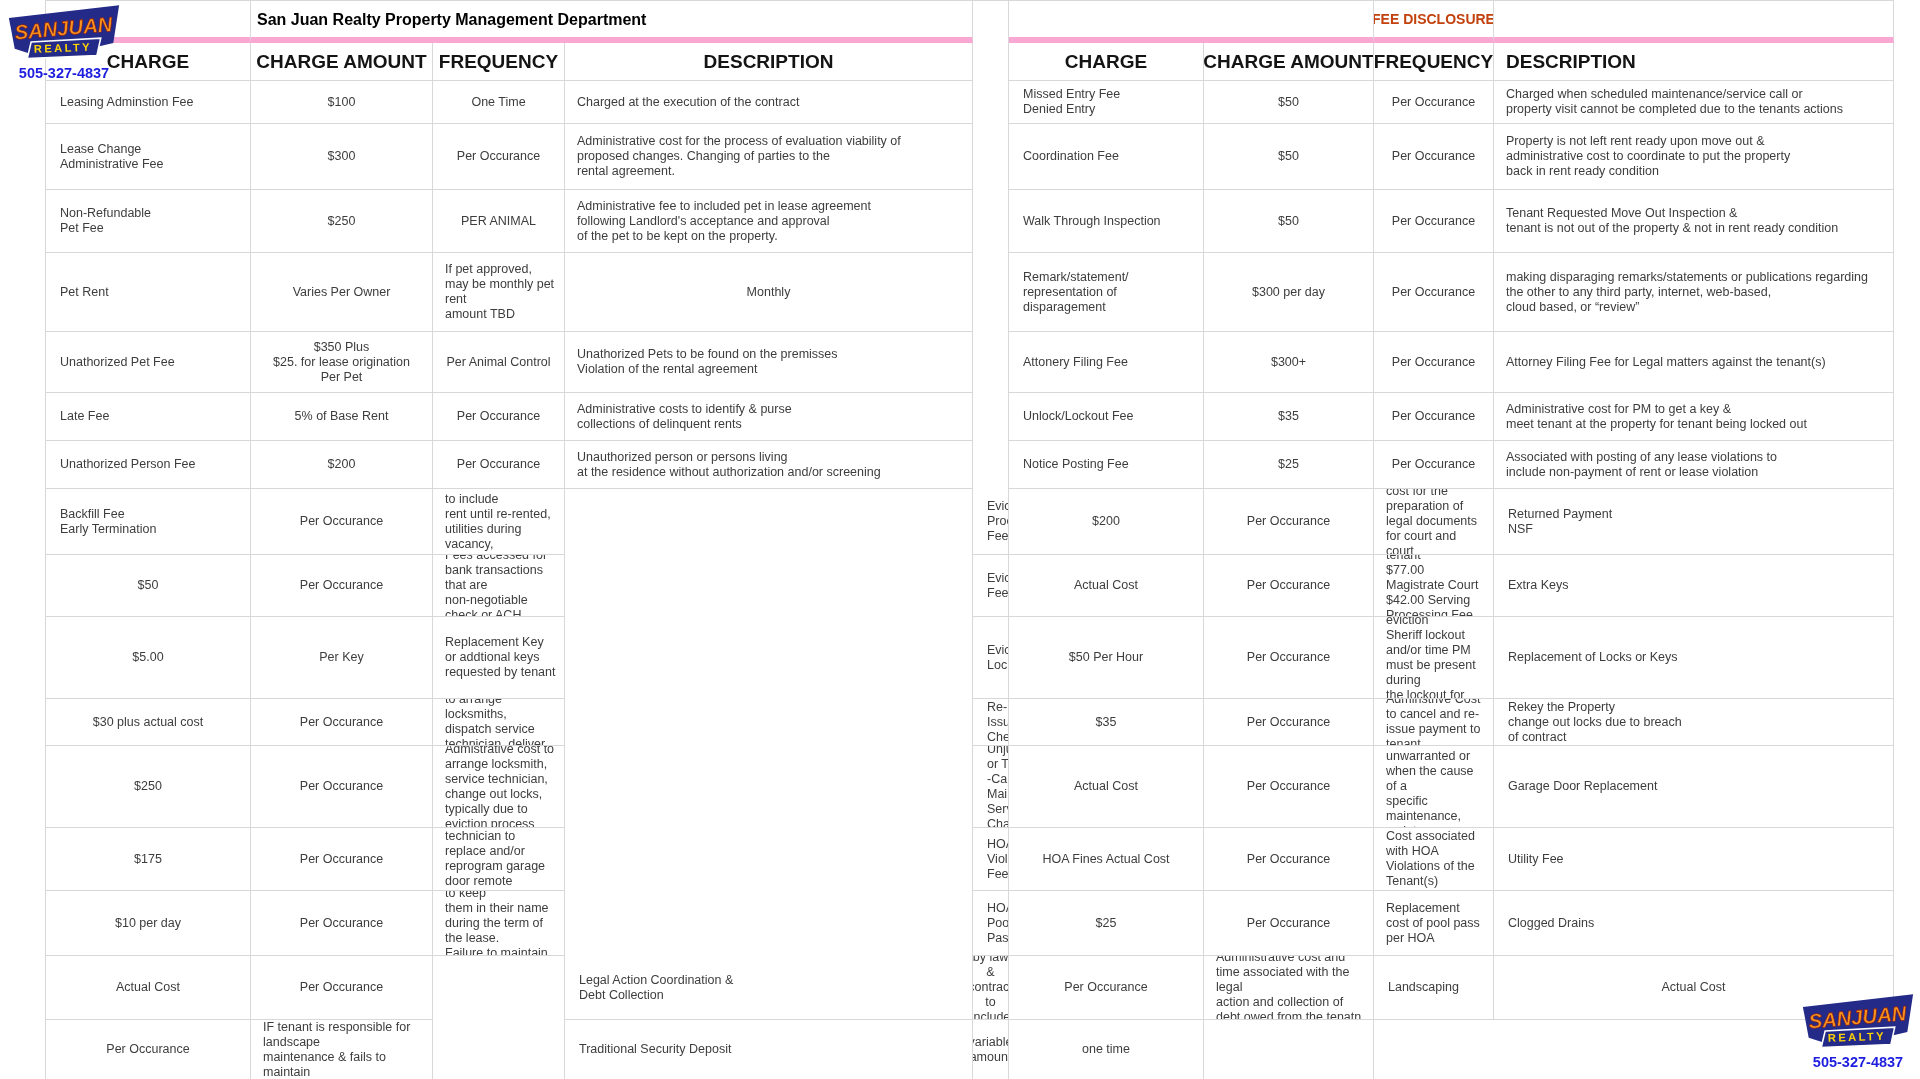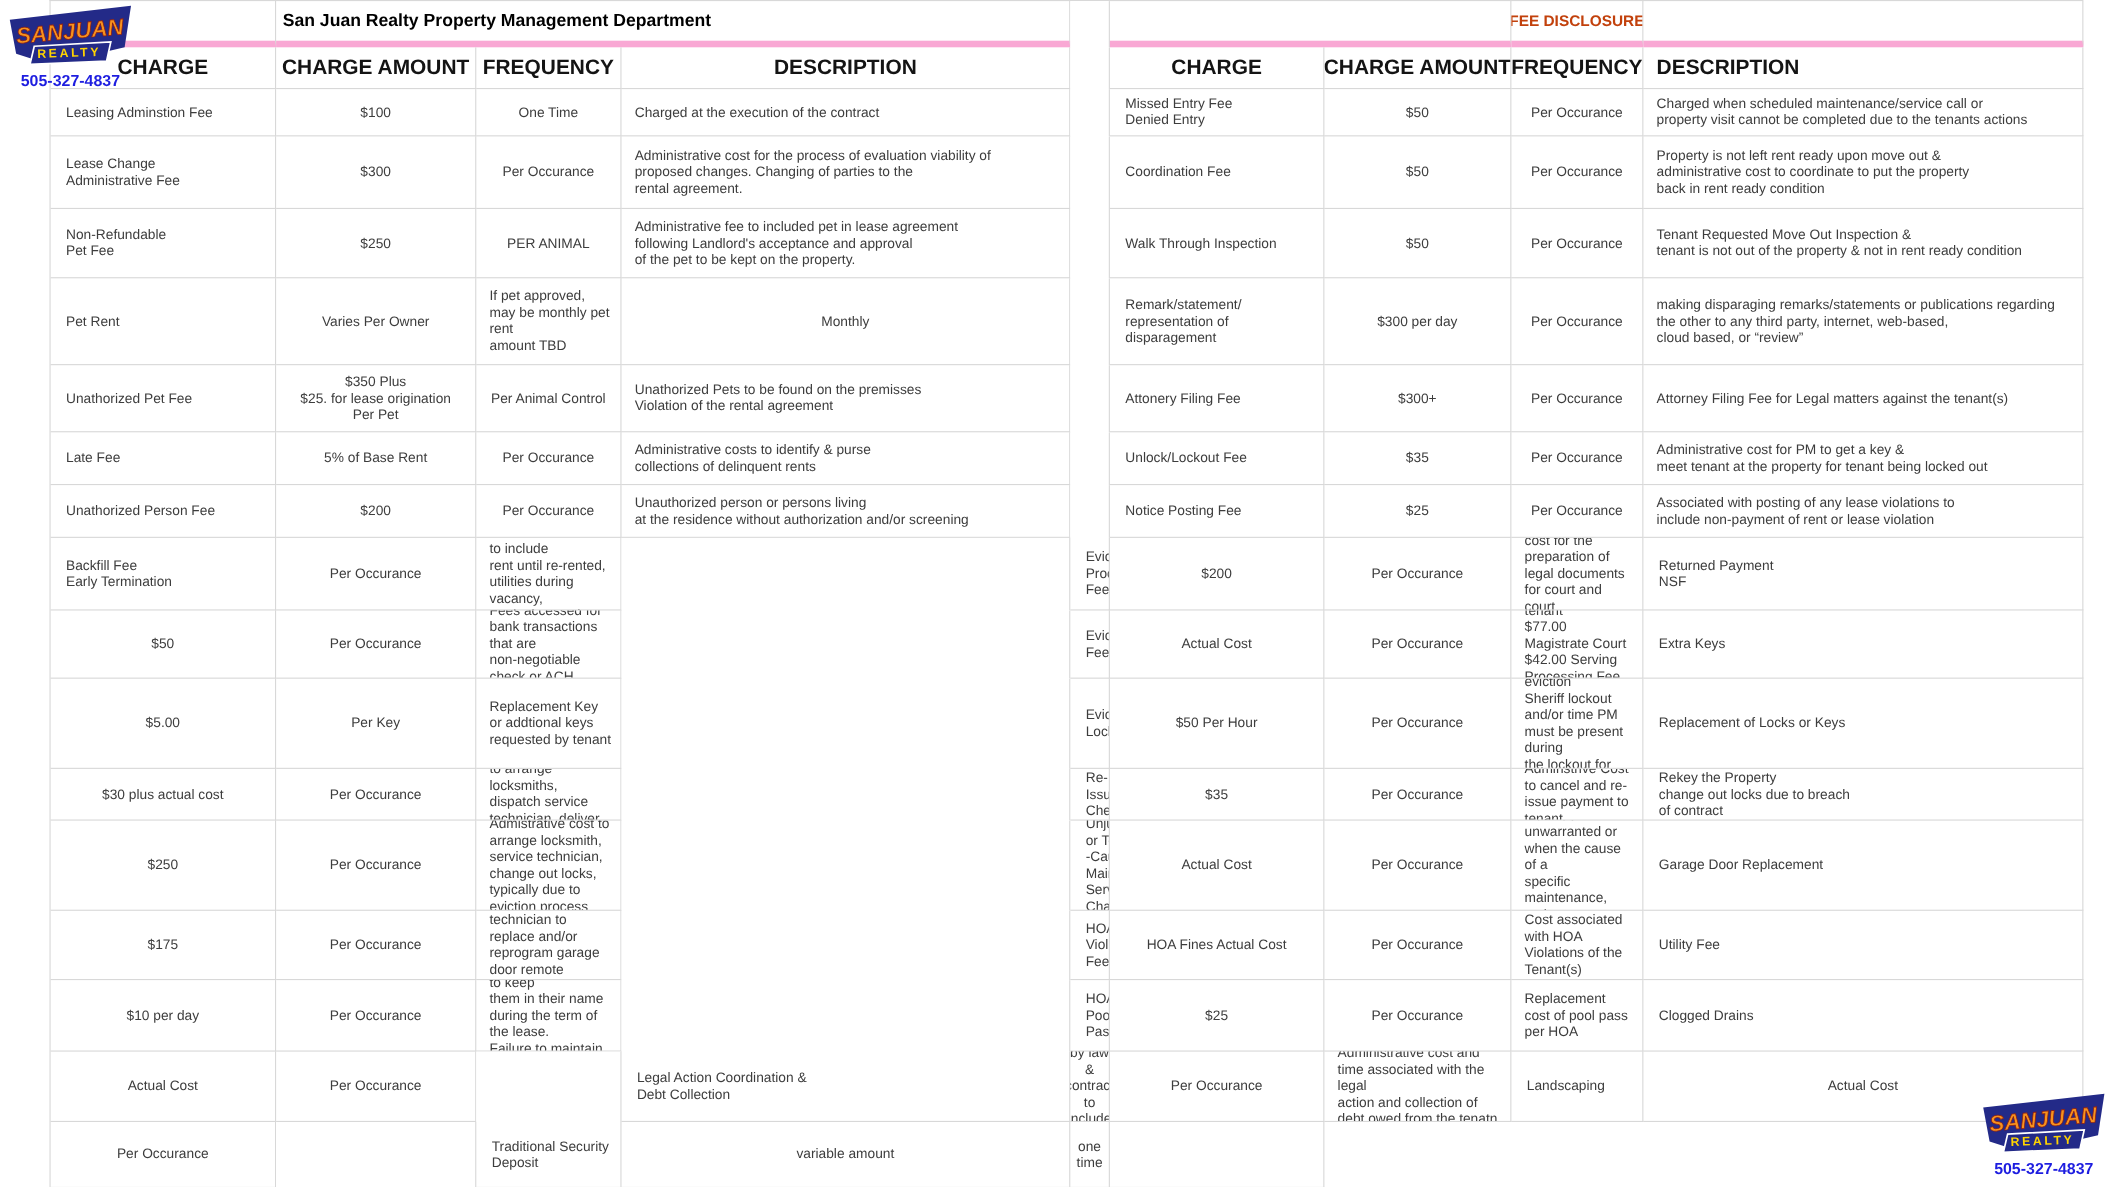--- a/index.html
+++ b/index.html
@@ -235,20 +235,22 @@
 Debt Collection</div>
     <div class="cell amount">All allowed by law &amp;
 contract
 to include attorney fees</div>
     <div class="cell freq">Per Occurance</div>
     <div class="cell desc">Administrative cost and time associated with the legal
 action and collection of debt owed from the tenatn</div>
     <div class="cell charge">Landscaping</div>
     <div class="cell amount">Actual Cost</div>
     <div class="cell freq">Per Occurance</div>
+    <div class="cell desc">IF tenant is responsible for landscape
+maintenance &amp; fails to maintain</div>
     <div class="cell gapcell"></div>
     <div class="cell charge">Traditional Security Deposit</div>
     <div class="cell amount">variable amount</div>
     <div class="cell freq">one time</div>
     <div class="cell desc"></div>
   </div>
 
 <svg class="logo logo-tl" viewBox="0 0 120 84">
   <polygon points="3,15 117,2 111,41 68,51 34,55 9,47" fill="#232a88"></polygon>
   <text x="60" y="33" transform="rotate(-5 60 33)" font-size="21" font-weight="bold" font-style="italic" text-anchor="middle" fill="#f6921e" stroke="#8b1a12" stroke-width="0.7">SANJUAN</text>

